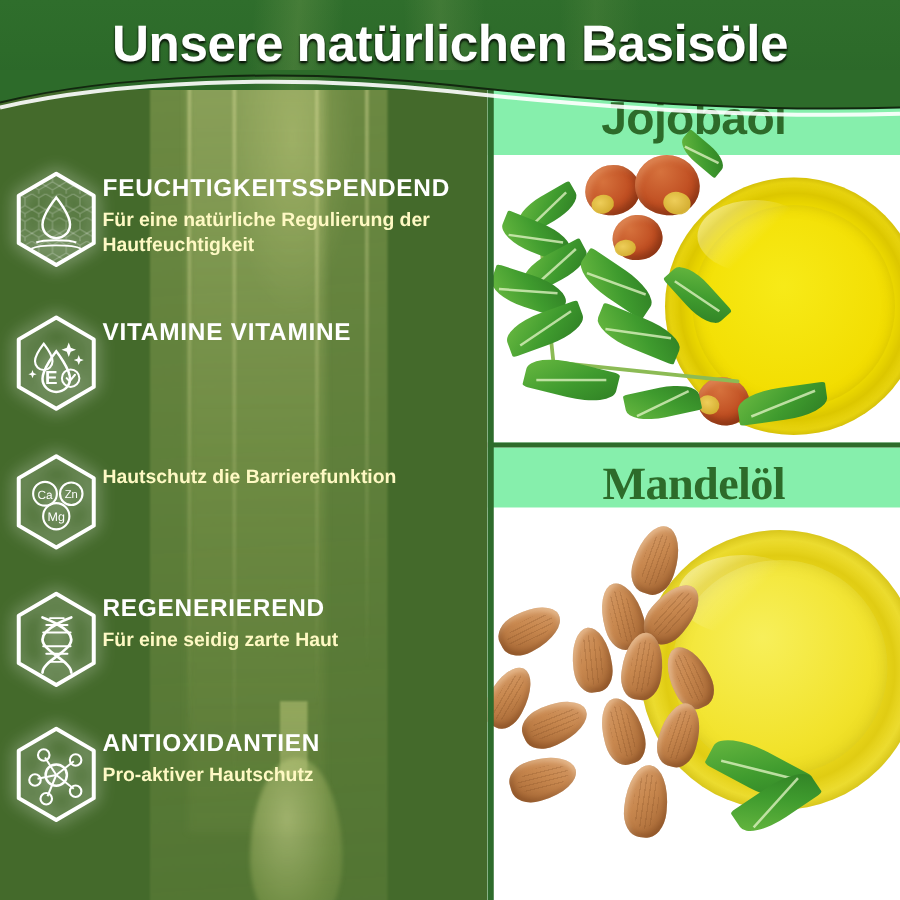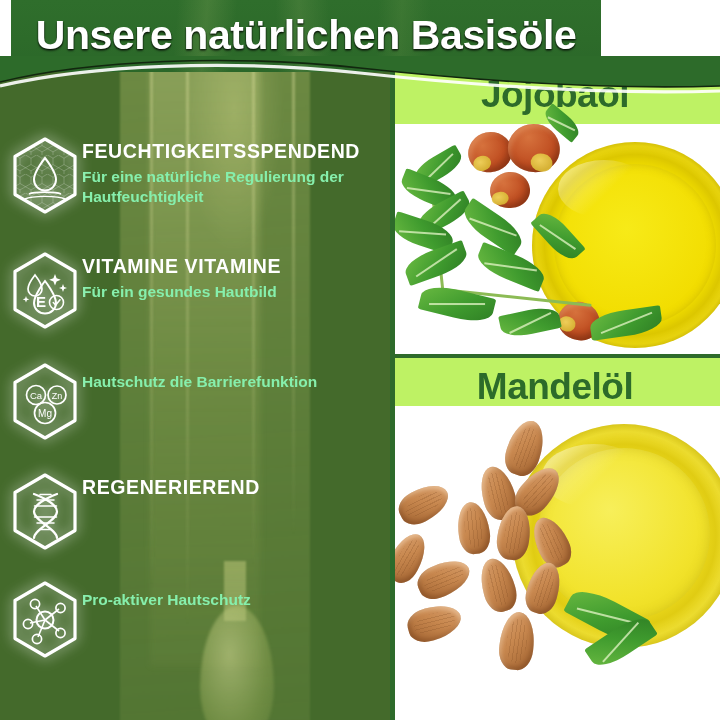--- a/index.html
+++ b/index.html
@@ -8,21 +8,21 @@
     font-family:"Liberation Sans", sans-serif;
     background:#ffffff;
   }
   #poster{
     position:relative;width:720px;height:720px;overflow:hidden;
     background:#ffffff;
   }
 
   
   .header{
-    position:absolute;left:11px;top:0;width:590px;height:72px;
+    position:absolute;left:0;top:0;width:720px;height:72px;
     background:linear-gradient(180deg,#2f6e2c 0%,#2d6b2a 55%,#2b6729 100%);
     z-index:6;
   }
   .header-streaks{
     position:absolute;inset:0;
     background:
       linear-gradient(95deg,rgba(255,255,255,0) 28%,rgba(190,205,120,.16) 33%,rgba(255,255,255,0) 38%),
       linear-gradient(88deg,rgba(255,255,255,0) 45%,rgba(200,210,130,.12) 49%,rgba(255,255,255,0) 54%),
       linear-gradient(92deg,rgba(255,255,255,0) 62%,rgba(180,200,110,.10) 66%,rgba(255,255,255,0) 71%);
   }
@@ -87,45 +87,45 @@
     display:flex;align-items:center;justify-content:center;
     filter:drop-shadow(0 0 7px rgba(255,255,255,.85));
   }
   .feat-text{padding-top:6px;}
   .feat-title{
     font-size:19.5px;font-weight:bold;color:#ffffff;letter-spacing:.6px;
     line-height:1.1;white-space:nowrap;
   }
   .feat-sub{
     margin-top:5px;
-    font-size:15.5px;font-weight:bold;color:#86efac;line-height:1.25;
+    font-size:15.5px;font-weight:bold;color:#fef9c3;line-height:1.25;
     max-width:300px;
   }
 
   
   .right-col{
     position:absolute;left:390px;top:66px;width:330px;height:654px;
     background:#ffffff;z-index:2;overflow:hidden;
   }
-  .card{position:absolute;left:0;width:330px;background:#bef264;overflow:hidden;}
+  .card{position:absolute;left:0;width:330px;background:#86efac;overflow:hidden;}
   .card-top{top:0;height:288px;}
   .card-bottom{top:292px;height:362px;}
   .divider{
     position:absolute;left:4px;top:288px;width:326px;height:4px;background:#2e6b2b;z-index:5;
   }
   .edge-left{
     position:absolute;left:0;top:0;width:5px;height:654px;background:#2e6b2b;z-index:6;
   }
   .card-title{
     position:absolute;left:0;right:0;
     text-align:center;font-weight:bold;color:#2d6b2a;
     letter-spacing:-.5px;z-index:4;
   }
   .title-jojoba{top:8px;font-size:37px;}
-  .title-mandel{top:8px;font-size:37px;}
+  .title-mandel{top:8px;font-size:37px;font-family:Liberation Serif, serif;}
 
   
   .photo{position:absolute;left:0;width:330px;background:#ffffff;}
   .photo-jojoba{top:58px;height:230px;}
   .photo-mandel{top:48px;height:314px;}
 
   
   .bowl{position:absolute;border-radius:50%;}
   .bowl-jojoba{
     right:-18px;top:18px;width:206px;height:206px;
@@ -256,21 +256,20 @@
             <text x="32" y="56" font-family="'Liberation Sans',sans-serif" font-size="15" font-weight="bold" fill="#ffffff" text-anchor="middle">E</text>
             <circle cx="47.5" cy="51.5" r="7" fill="none" stroke="#ffffff" stroke-width="1.6"></circle>
             <path d="M44.3,51.5 L46.7,54 L51,48.8" fill="none" stroke="#ffffff" stroke-width="1.6" stroke-linecap="round"></path>
             <path d="M46,23 l1.6,4.2 l4.2,1.6 l-4.2,1.6 l-1.6,4.2 l-1.6,-4.2 l-4.2,-1.6 l4.2,-1.6 Z" fill="#ffffff"></path>
             <path d="M54,33 l1.1,2.9 l2.9,1.1 l-2.9,1.1 l-1.1,2.9 l-1.1,-2.9 l-2.9,-1.1 l2.9,-1.1 Z" fill="#ffffff"></path>
             <path d="M17,45 l.9,2.4 l2.4,.9 l-2.4,.9 l-.9,2.4 l-.9,-2.4 l-2.4,-.9 l2.4,-.9 Z" fill="#ffffff"></path>
           </svg>
         </div>
         <div class="feat-text">
           <div class="feat-title">VITAMINE VITAMINE</div>
-          <div class="feat-sub">Für ein gesundes Hautbild</div>
         </div>
       </div>
 
       <div class="feature" style="top:295px;">
         <div class="feat-icon">
           <svg width="72" height="82" viewBox="0 0 72 82">
             <path d="M36,3 L66,20.5 L66,58.5 L36,76 L6,58.5 L6,20.5 Z" fill="none" stroke="#ffffff" stroke-width="3.2" stroke-linejoin="round"></path>
             <circle cx="27" cy="33" r="9.5" fill="none" stroke="#ffffff" stroke-width="1.7"></circle>
             <text x="27" y="37" font-family="'Liberation Sans',sans-serif" font-size="9.5" fill="#ffffff" text-anchor="middle">Ca</text>
             <circle cx="48" cy="33" r="9" fill="none" stroke="#ffffff" stroke-width="1.7"></circle>
@@ -288,20 +287,21 @@
         <div class="feat-icon">
           <svg width="72" height="82" viewBox="0 0 72 82">
             <path d="M36,3 L66,20.5 L66,58.5 L36,76 L6,58.5 L6,20.5 Z" fill="none" stroke="#ffffff" stroke-width="3.2" stroke-linejoin="round"></path>
             <path d="M25,22 C25,22 48,30 48,39.5 C48,49 25,57 25,66" fill="none" stroke="#ffffff" stroke-width="2.2" stroke-linecap="round"></path>
             <path d="M48,22 C48,22 25,30 25,39.5 C25,49 48,57 48,66" fill="none" stroke="#ffffff" stroke-width="2.2" stroke-linecap="round"></path>
             <path d="M28,28 L45,28 M25.5,34 L47.5,34 M25.5,45 L47.5,45 M28,51 L45,51 M31,57.5 L42,57.5 M31,22.5 L42,22.5" stroke="#ffffff" stroke-width="1.5" stroke-linecap="round"></path>
           </svg>
         </div>
         <div class="feat-text">
           <div class="feat-title">REGENERIEREND</div>
+          <div class="feat-sub">Für eine seidig zarte Haut</div>
         </div>
       </div>
 
       <div class="feature" style="top:513px;">
         <div class="feat-icon">
           <svg width="72" height="82" viewBox="0 0 72 82">
             <path d="M36,3 L66,20.5 L66,58.5 L36,76 L6,58.5 L6,20.5 Z" fill="none" stroke="#ffffff" stroke-width="3.2" stroke-linejoin="round"></path>
             <line x1="36" y1="40" x2="27" y2="26" stroke="#ffffff" stroke-width="1.6"></line>
             <line x1="36" y1="40" x2="50" y2="29" stroke="#ffffff" stroke-width="1.6"></line>
             <line x1="36" y1="40" x2="21" y2="43" stroke="#ffffff" stroke-width="1.6"></line>
@@ -309,20 +309,21 @@
             <line x1="36" y1="40" x2="50" y2="51" stroke="#ffffff" stroke-width="1.6"></line>
             <circle cx="36" cy="40" r="8.5" fill="none" stroke="#ffffff" stroke-width="2"></circle>
             <circle cx="26" cy="24" r="4.6" fill="none" stroke="#ffffff" stroke-width="1.7"></circle>
             <circle cx="51.5" cy="28" r="4.6" fill="none" stroke="#ffffff" stroke-width="1.7"></circle>
             <circle cx="19" cy="44" r="4.6" fill="none" stroke="#ffffff" stroke-width="1.7"></circle>
             <circle cx="28" cy="59" r="4.6" fill="none" stroke="#ffffff" stroke-width="1.7"></circle>
             <circle cx="51.5" cy="53" r="4.6" fill="none" stroke="#ffffff" stroke-width="1.7"></circle>
           </svg>
         </div>
         <div class="feat-text">
+          <div class="feat-title">ANTIOXIDANTIEN</div>
           <div class="feat-sub">Pro-aktiver Hautschutz</div>
         </div>
       </div>
 
     </div>
   </div>
 
   <div class="right-col">
     <div class="edge-left"></div>
     <div class="divider"></div>

